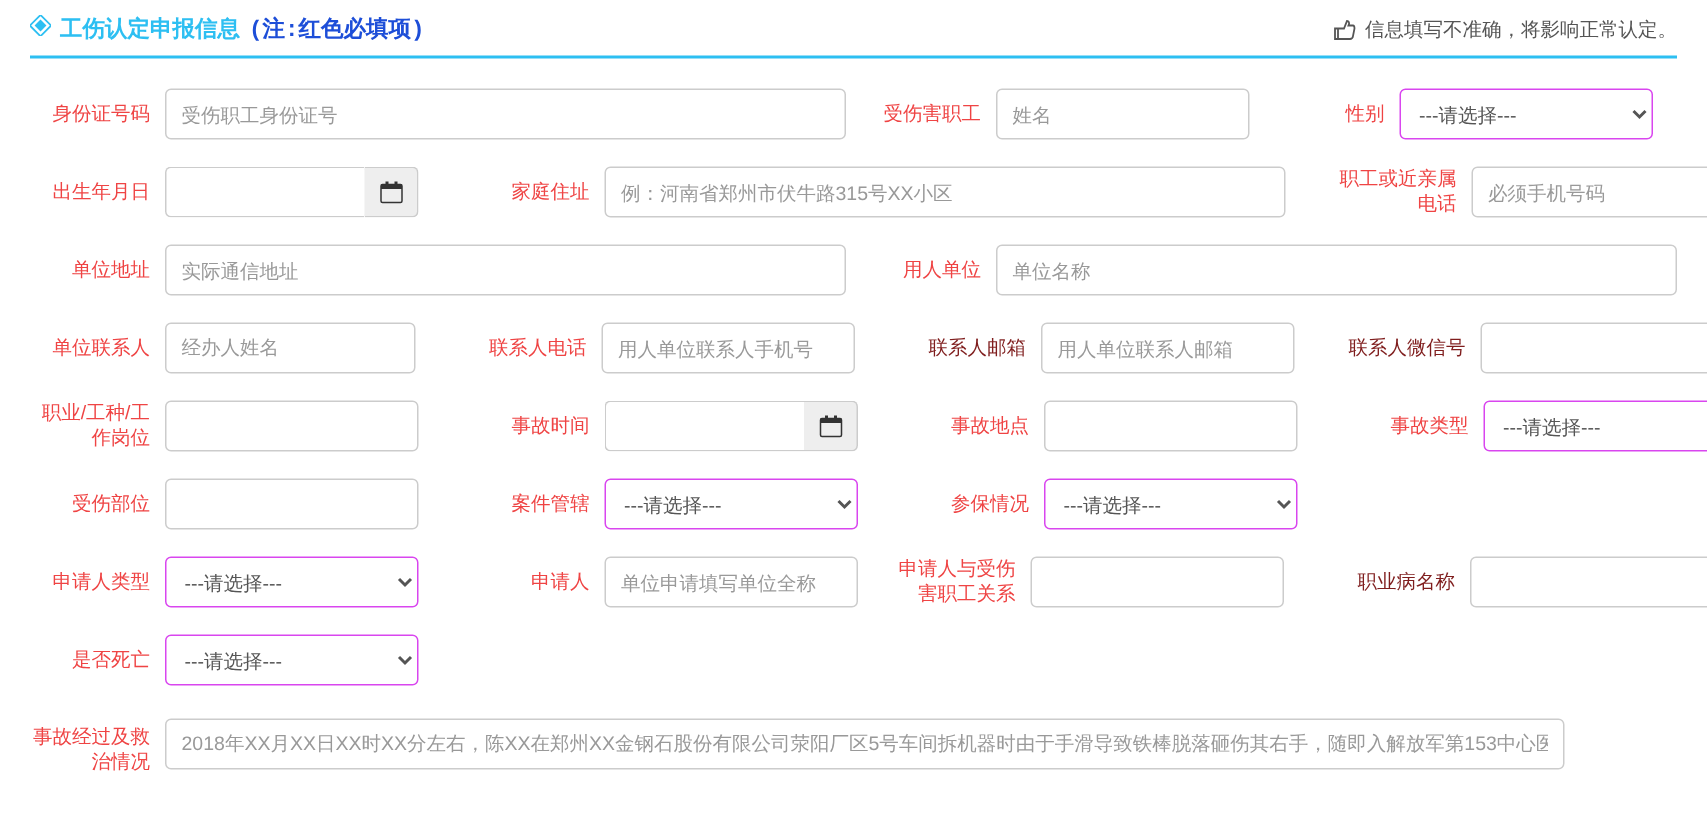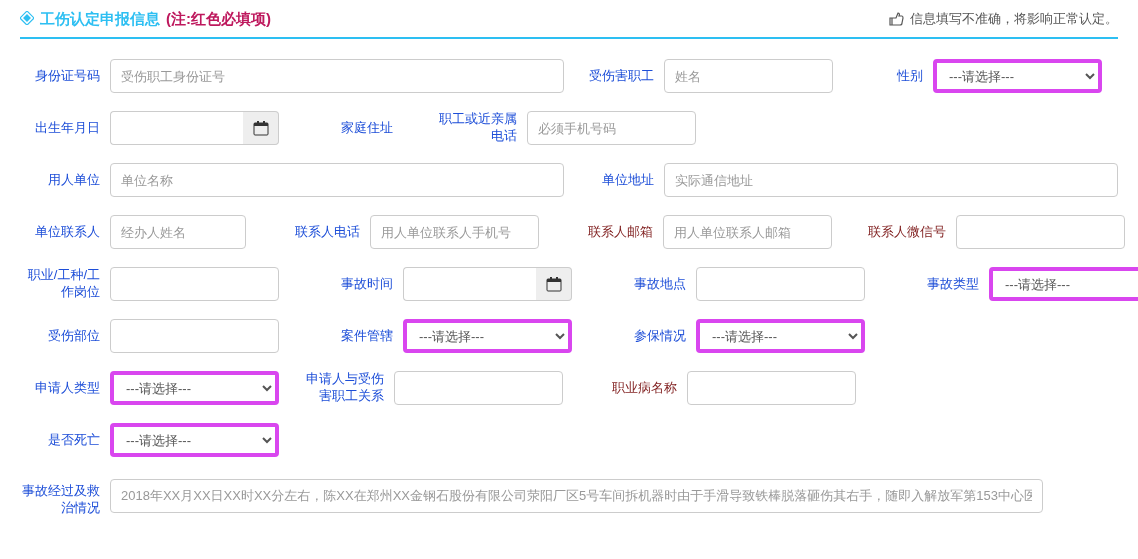--- a/index.html
+++ b/index.html
@@ -10,39 +10,40 @@
       background: #fff;
       width: 1138px;
       padding: 0;
     }
     .panel {
       padding: 10px 20px;
     }
     .panel-header {
       display: flex;
       justify-content: space-between;
-      align-items: flex-start;
+      align-items: flex-end;
       padding-bottom: 8px;
       border-bottom: 2px solid #2dbff2;
       margin-bottom: 20px;
+      font-family: Liberation Mono, monospace;
     }
     .panel-title {
       color: #2dbff2;
       font-size: 15px;
       font-weight: bold;
       display: flex;
       align-items: center;
       gap: 6px;
     }
     .panel-title-icon {
       color: #2dbff2;
       font-size: 14px;
     }
     .panel-title-note {
-      color: #be185d;
+      color: #1d4ed8;
       font-weight: bold;
     }
     .panel-hint {
       color: #555;
       font-size: 13px;
       display: flex;
       align-items: center;
       gap: 6px;
     }
     .form-grid {
@@ -58,37 +59,37 @@
       display: flex;
       align-items: center;
     }
     .label {
       text-align: right;
       padding-right: 10px;
       color: #7f1d1d;
       line-height: 1.3;
     }
     .label.required {
-      color: #1d4ed8;
+      color: #ef4444;
     }
     .label.w90 { width: 90px; }
     .input {
       height: 34px;
       border: 1px solid #ccc;
       border-radius: 4px;
       padding: 0 10px;
       font-size: 13px;
       color: #555;
       background: #fff;
       font-family: inherit;
     }
     .input::placeholder { color: #999; }
     .select {
       height: 34px;
-      border: 4px solid #d946ef;
+      border: 1px solid #d946ef;
       border-radius: 4px;
       padding: 0 8px;
       font-size: 13px;
       color: #555;
       background: #fff;
       font-family: inherit;
     }
     .input-group {
       display: flex;
       align-items: stretch;
@@ -174,42 +175,43 @@
                 <rect x="1" y="3" width="14" height="12" rx="1" fill="none" stroke="#333"></rect>
                 <rect x="1" y="3" width="14" height="3" fill="#333"></rect>
                 <rect x="4" y="1" width="2" height="3"></rect>
                 <rect x="10" y="1" width="2" height="3"></rect>
               </svg>
           </div>
         </div>
       </div>
       <div class="form-group">
         <div class="label required w90" style="margin-left:24px">家庭住址</div>
+        <input class="input" style="width: 454px;" placeholder="例：河南省郑州市伏牛路315号XX小区">
       </div>
       <div class="form-group">
         <div class="label required w90" style="margin-left:24px">职工或近亲属电话</div>
         <input class="input" style="width: 169px;" placeholder="必须手机号码">
       </div>
     </div>
 
     <div class="form-row">
       <div class="form-group">
+        <div class="label required w90">单位地址</div>
+        <input class="input" style="width: 454px;" placeholder="实际通信地址">
+      </div>
+      <div class="form-group">
         <div class="label required w90">用人单位</div>
         <input class="input" style="width: 454px;" placeholder="单位名称">
       </div>
-      <div class="form-group">
-        <div class="label required w90">单位地址</div>
-        <input class="input" style="width: 454px;" placeholder="实际通信地址">
-      </div>
     </div>
 
     <div class="form-row">
       <div class="form-group">
         <div class="label required w90">单位联系人</div>
-        <input class="input" style="width: 136px;" placeholder="经办人姓名">
+        <input class="input" style="width: 167px; font-family: Liberation Mono, monospace;" placeholder="经办人姓名">
       </div>
       <div class="form-group">
         <div class="label required w90" style="margin-left:24px">联系人电话</div>
         <input class="input" style="width: 169px;" placeholder="用人单位联系人手机号">
       </div>
       <div class="form-group">
         <div class="label w90" style="margin-left:24px">联系人邮箱</div>
         <input class="input" style="width: 169px;" placeholder="用人单位联系人邮箱">
       </div>
       <div class="form-group">
@@ -269,20 +271,24 @@
     </div>
 
     <div class="form-row">
       <div class="form-group">
         <div class="label required w90">申请人类型</div>
         <select class="select" style="width:169px">
           <option>---请选择---</option>
         </select>
       </div>
       <div class="form-group">
+        <div class="label required w90" style="margin-left:24px">申请人</div>
+        <input class="input" style="width: 169px;" placeholder="单位申请填写单位全称">
+      </div>
+      <div class="form-group">
         <div class="label required w90" style="margin-left:15px">申请人与受伤害职工关系</div>
         <input class="input" style="width: 169px;">
       </div>
       <div class="form-group">
         <div class="label w90" style="margin-left:24px">职业病名称</div>
         <input class="input" style="width: 169px;">
       </div>
     </div>
 
     <div class="form-row">

